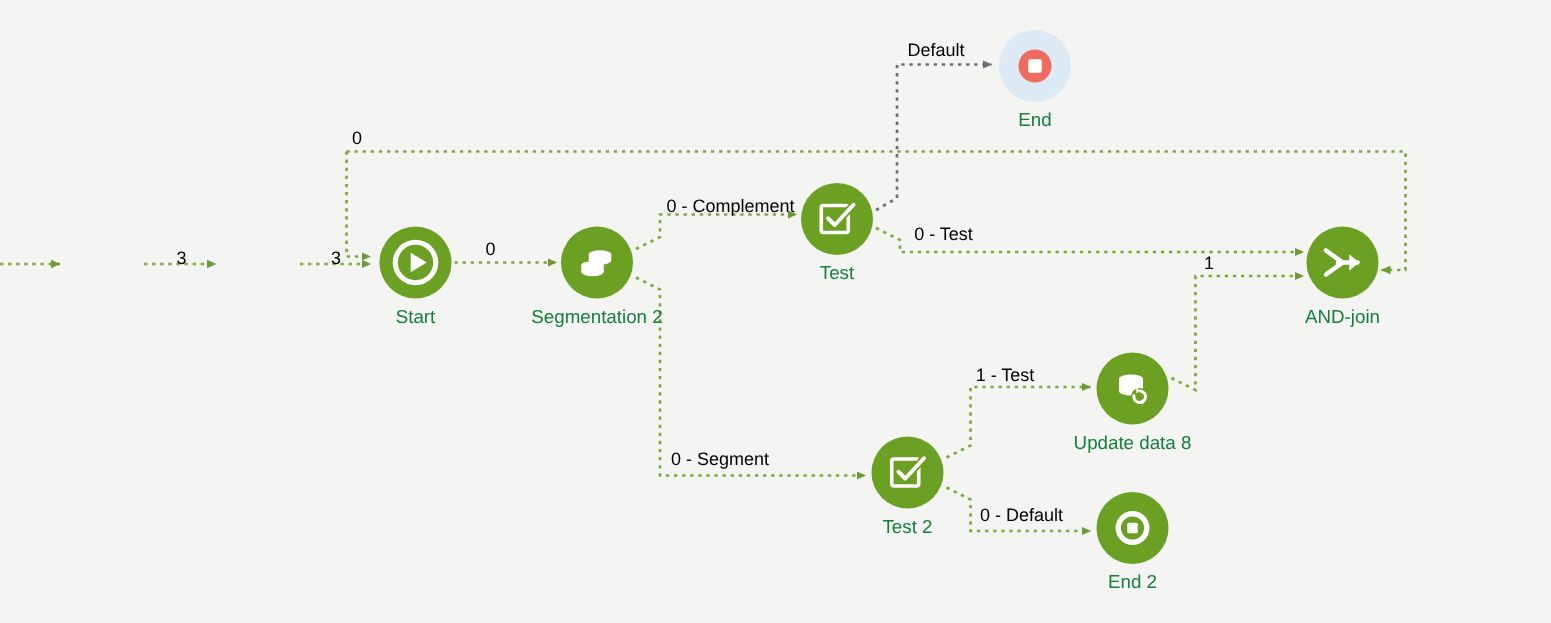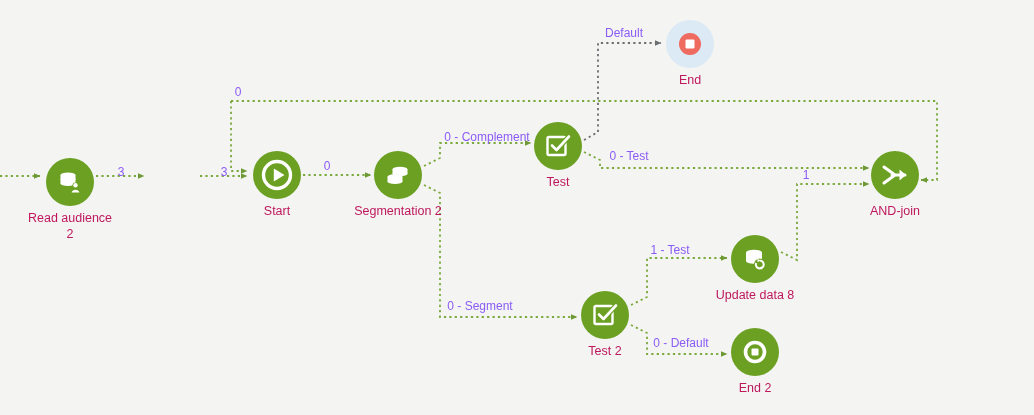--- a/index.html
+++ b/index.html
@@ -20,28 +20,28 @@
     margin:0 auto;
   }
   .node.end-blue .disc{
     width:48px;height:48px;border-radius:50%;
     background:#dbeaf4;
   }
   .node .caption{
     position:absolute;left:50%;top:52px;
     transform:translateX(-50%);
     white-space:nowrap;
-    font-size:12.5px;color:#be185d;
+    font-size:12.5px;color:#15803d;
     text-align:center;line-height:16px;
   }
   .node .caption.two-line{white-space:pre;}
 
   .edge-label{
     position:absolute;transform:translate(-50%,-50%);
-    font-size:12px;color:#8b5cf6;
+    font-size:12px;color:#000000;
     white-space:nowrap;
     background:transparent;
     padding:0 2px;
   }
 </style>
 </head>
 <body>
 
 <div id="canvas">
 
@@ -80,36 +80,20 @@
       <path d="M631,325 L647,333 L647,354 L727,354" marker-end="url(#arrow-green)"></path>
 
       <path d="M781,252 L797,260 L797,184 L869,184" marker-end="url(#arrow-green)"></path>
     </g>
 
     <g fill="none" stroke="#6b6f72" stroke-width="1.8" stroke-dasharray="2.2 3.2" stroke-linecap="butt">
       <path d="M584,140 L598,132 L598,43 L661,43" marker-end="url(#arrow-gray)"></path>
     </g>
   </svg>
 
-  <div class="node" style="left:70px;top:182px;">
-    <div class="disc">
-      <svg width="30" height="30" viewBox="0 0 30 30">
-        <ellipse cx="13" cy="8" rx="7.5" ry="2.6" fill="#fff"></ellipse>
-        <rect x="5.5" y="8" width="15" height="4.2" fill="#fff"></rect>
-        <ellipse cx="13" cy="12.2" rx="7.5" ry="2.6" fill="#fff"></ellipse>
-        <rect x="5.5" y="12.2" width="15" height="4.2" fill="#fff"></rect>
-        <ellipse cx="13" cy="16.4" rx="7.5" ry="2.6" fill="#fff"></ellipse>
-        <circle cx="20.5" cy="18.5" r="3" fill="#6ba023"></circle>
-        <circle cx="20.5" cy="18.3" r="2.2" fill="#fff"></circle>
-        <path d="M16.6 25.5a4.1 4.1 0 0 1 7.8 0z" fill="#fff"></path>
-      </svg>
-    </div>
-    <div class="caption two-line">Read audience
-2</div>
-  </div>
 
 
   <div class="node" style="left:277px;top:175px;">
     <div class="disc">
       <svg width="34" height="34" viewBox="0 0 34 34">
         <circle cx="17" cy="17" r="13.5" fill="none" stroke="#fff" stroke-width="3.4"></circle>
         <path d="M13.8 10.5 L24.5 17 L13.8 23.5 z" fill="#fff"></path>
       </svg>
     </div>
     <div class="caption">Start</div>

